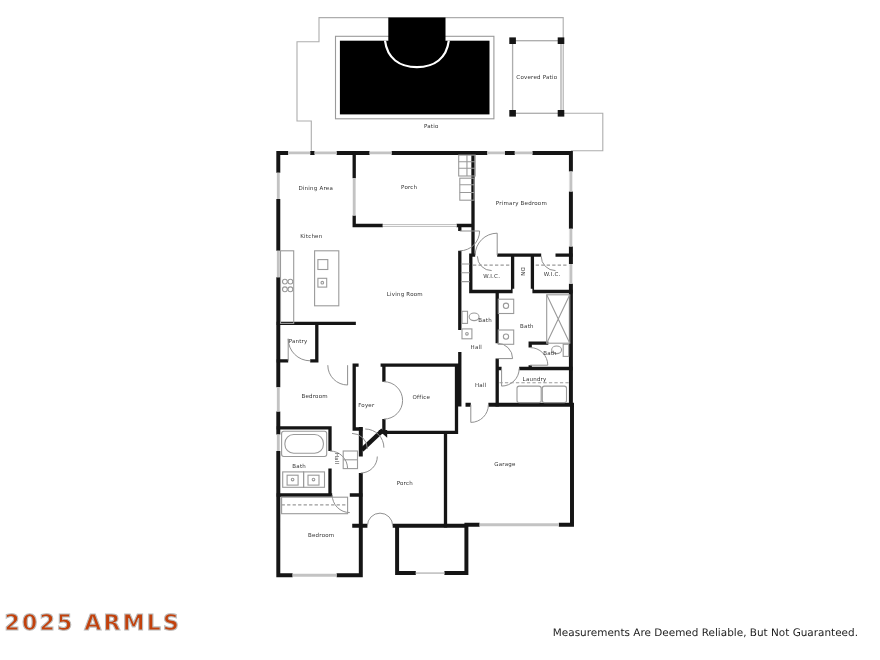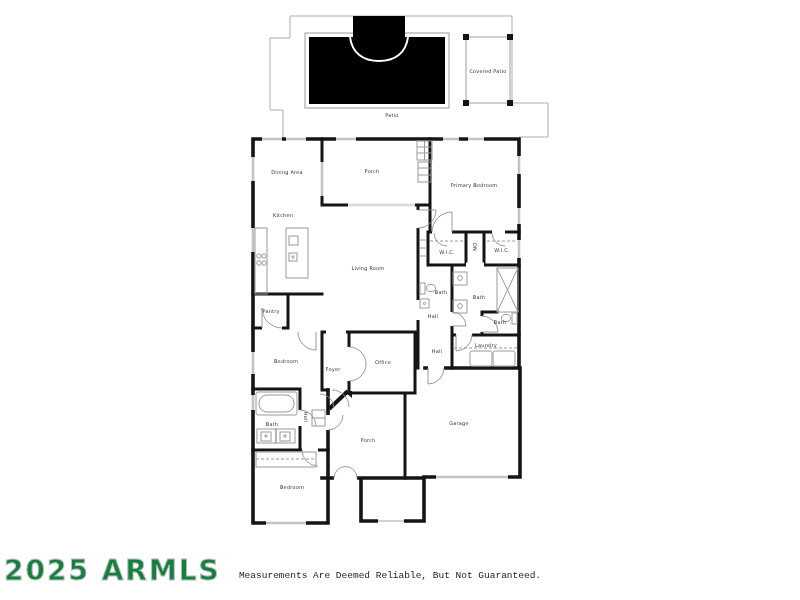--- a/index.html
+++ b/index.html
@@ -8,26 +8,26 @@
     font-family:"DejaVu Sans","Liberation Sans",sans-serif;overflow:hidden;
   }
   #plan-svg{position:absolute;left:0;top:0;}
   #labels-layer{position:absolute;left:0;top:0;width:800px;height:600px;pointer-events:none;}
   .room-label{
     position:absolute;font-size:5px;color:#333;white-space:nowrap;
     transform:translate(-50%,-50%);letter-spacing:.2px;
   }
   .room-label.vertical{transform:translate(-50%,-50%) rotate(90deg);}
   #watermark{
-    position:absolute;left:4px;top:554px;font-size:28px;letter-spacing:2px;
-    color:#15803d;-webkit-text-stroke:1px #bcbcbc;font-weight:bold;
+    position:absolute;left:4px;top:554px;font-size:20px;letter-spacing:2px;
+    color:#c2410c;-webkit-text-stroke:1px #bcbcbc;font-weight:bold;
   }
   #disclaimer{
-    position:absolute;left:0;top:570px;width:780px;text-align:center;
-    font-size:9.5px;color:#1c1c1c;font-family:Liberation Mono, monospace;
+    position:absolute;left:0;top:570px;width:780px;text-align:right;
+    font-size:9.5px;color:#1c1c1c;
   }
 </style>
 </head>
 <body>
 
 <svg id="plan-svg" width="800" height="600" viewBox="0 0 800 600" xmlns="http://www.w3.org/2000/svg">
 
   <path d="M283,137 V110 H270 V38 H290 V16 H512 V103 H548 V137 H519" fill="none" stroke="#adadad" stroke-width="1"></path>
 
   <g>

